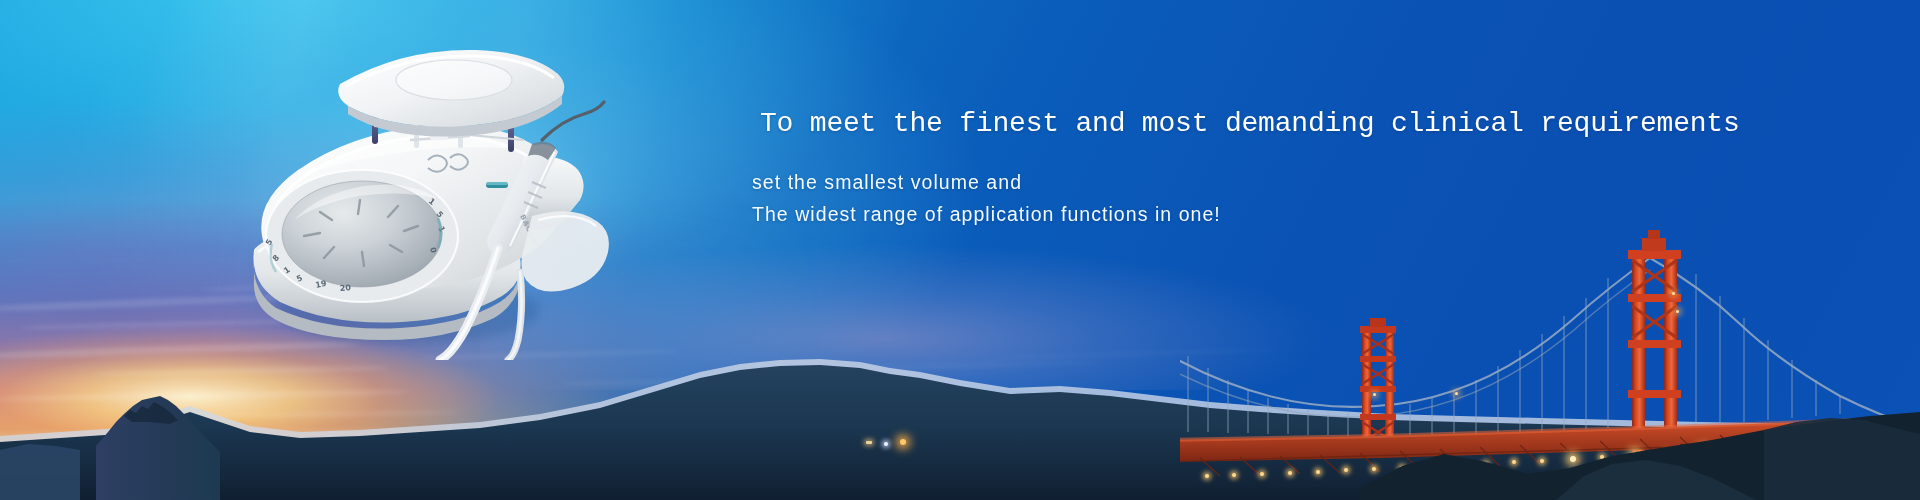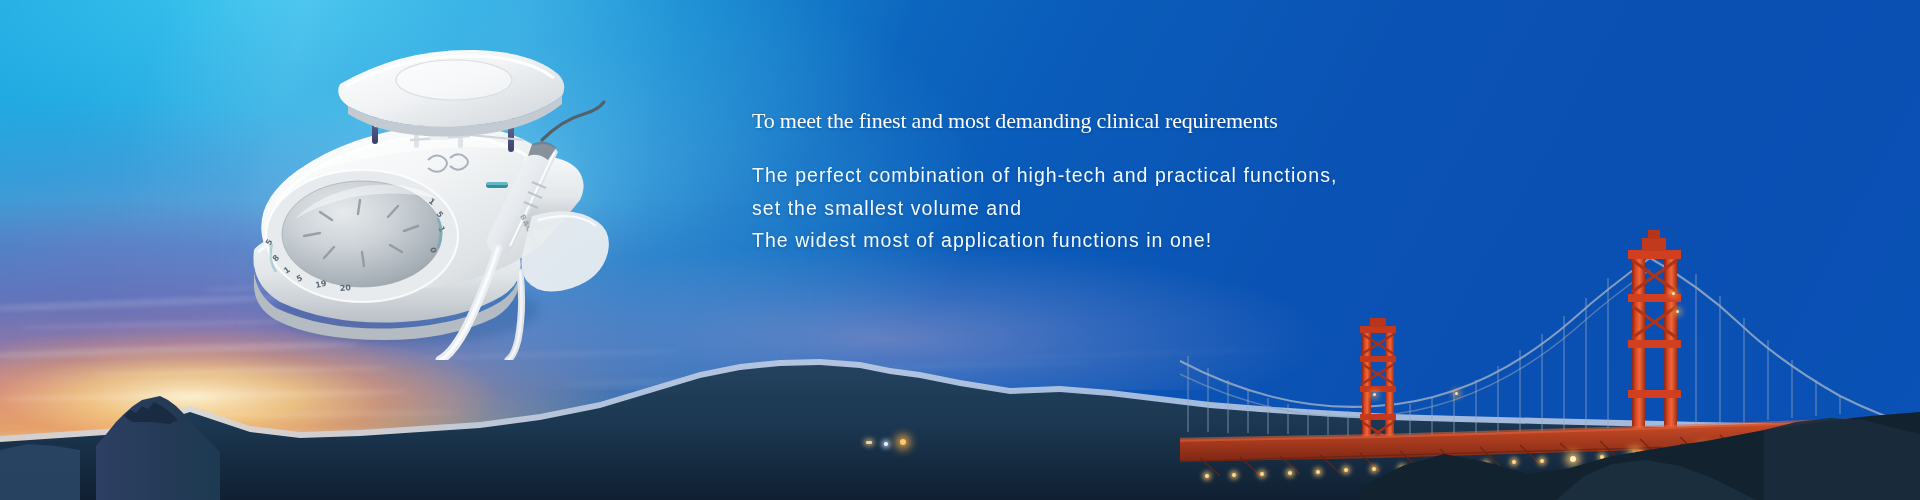--- a/index.html
+++ b/index.html
@@ -194,28 +194,29 @@
     color:#1f7fd4;
     white-space:nowrap;
     -webkit-text-stroke:4.2px #ffffff;
     paint-order:stroke fill;
     text-shadow:
        0 2px 2px rgba(10,50,110,.30);
   }
 
   #subhead {
     margin-top:23px;
-    font-family:Liberation Serif, serif;
+    font-family:Liberation Mono, monospace;
     font-weight:400;
-    font-size:22px;
+    font-size:28px;
     line-height:1.1;
     color:#ffffff;
     letter-spacing:-.2px;
     white-space:nowrap;
     text-shadow:0 1px 3px rgba(8,45,100,.35);
+    margin-left:8px;
   }
 
   #bodycopy {
     margin-top:26px;
     font-family:"Liberation Sans", sans-serif;
     font-weight:400;
     font-size:19.5px;
     line-height:32.5px;
     letter-spacing:1.05px;
     color:#f2fbff;
@@ -593,20 +594,19 @@
       <path d="M288,232 Q292,268 286,300 Q282,316 276,320" stroke="#ffffff" stroke-width="2.6" opacity=".6"></path>
     </g>
   </svg>
 
   <div id="copy">
 
 
     <h2 id="subhead">To meet the finest and most demanding clinical requirements</h2>
 
     <div id="bodycopy">
-      <p>The perfect combination of high-tech and practical functions,</p>
       <p>set the smallest volume and</p>
-      <p>The widest most of application functions in one!</p>
+      <p>The widest range of application functions in one!</p>
     </div>
 
   </div>
 
 </div>
 
 </body></html>

